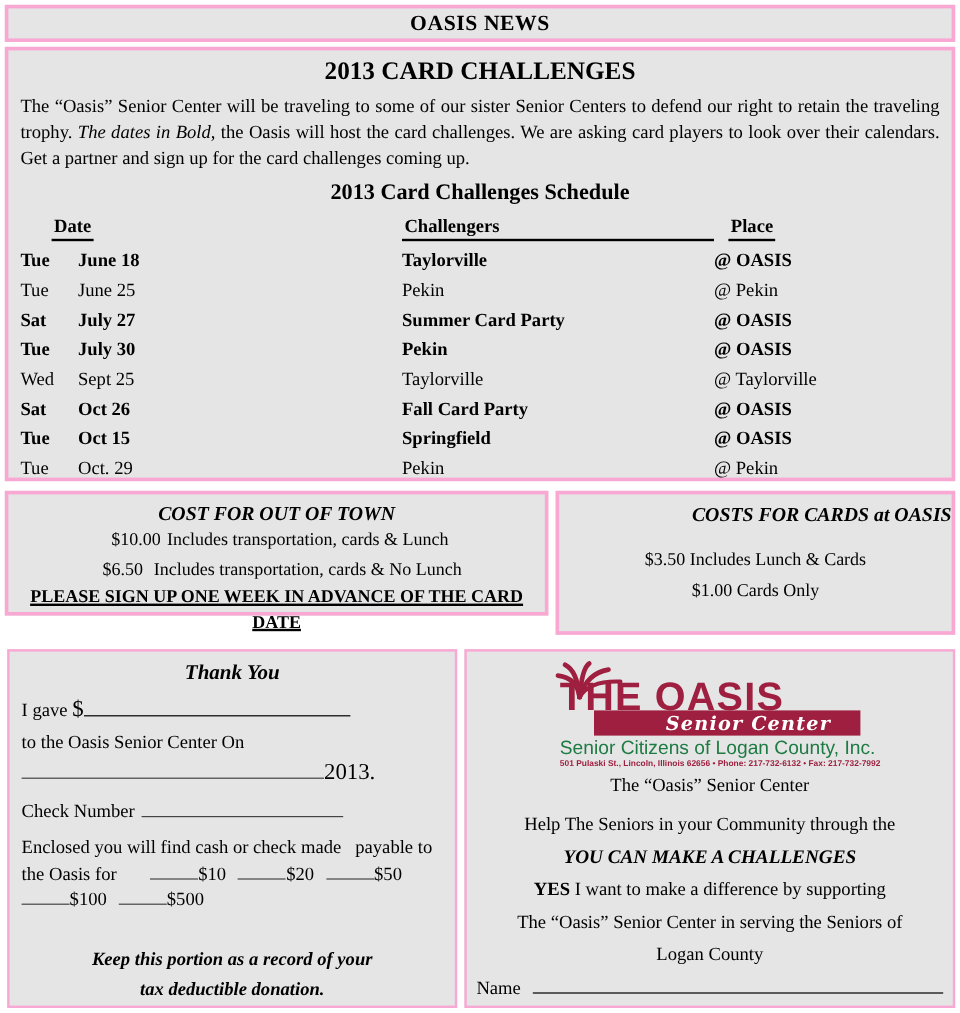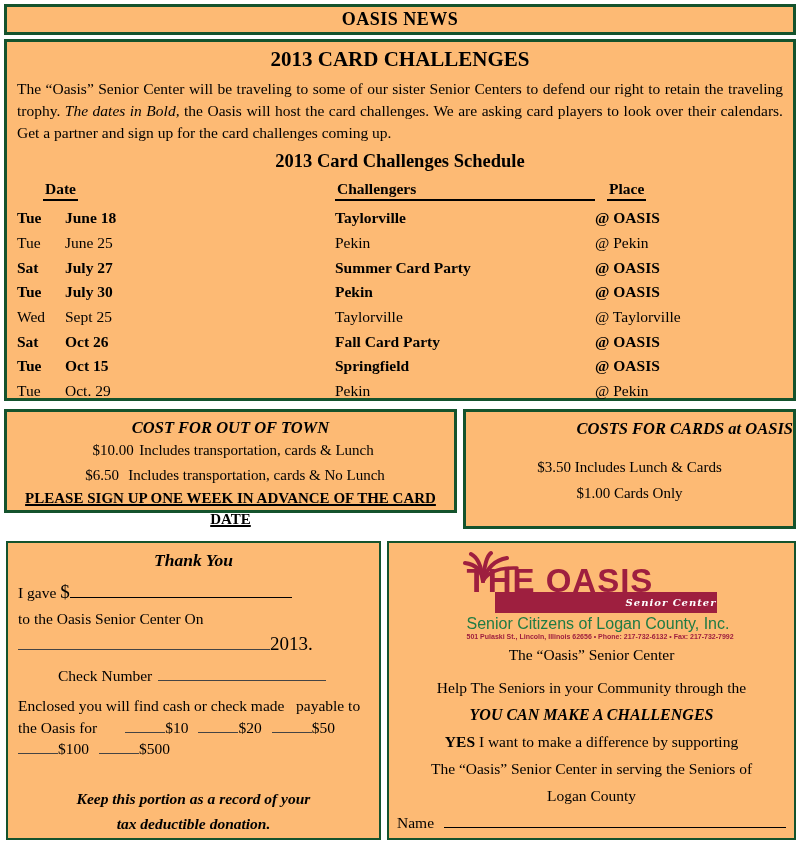--- a/index.html
+++ b/index.html
@@ -1,21 +1,21 @@
 <!DOCTYPE html>
 <html style="--maroon: #9e1f3f; --green: #1f7b44;"><head>
 <meta charset="utf-8">
 <style>
   :root{ --maroon:#9e1f3f; --green:#1f7b44; }
   *{ box-sizing:border-box; margin:0; padding:0; }
   html,body{ background:#fff; }
   body{ font-family:"Liberation Serif", serif; color:#000; }
   #page{ position:relative; width:800px; height:844px; background:#fff; overflow:hidden; }
 
-  .box{ position:absolute; background:#fdba74; border:3px solid #14532d; }
+  .box{ position:absolute; background:#e5e5e5; border:3px solid #f9a8d4; }
 
   
   #box-masthead{ left:4px; top:4px; width:792px; height:31px; }
   #box-masthead .t{ text-align:center; font-weight:bold; font-size:18px; line-height:24px; letter-spacing:.5px; }
 
   
   #box-main{ left:4px; top:39px; width:792px; height:362px; }
   #box-main h1{ margin-top:4px; text-align:center; font-size:21px; line-height:26px; font-weight:bold; }
   #box-main .intro{ margin:6px 10px 0 10px; font-size:15.5px; line-height:22px; text-align:justify; }
   #box-main h2{ margin-top:5px; text-align:center; font-size:18.5px; line-height:24px; font-weight:bold; }
@@ -43,35 +43,35 @@
   #box-thanks{ left:6px; top:541px; width:375px; height:299px; border-width:2px; padding:5px 10px 0 10px; font-size:15.5px; }
   #box-thanks .t{ text-align:center; font-weight:bold; font-style:italic; font-size:17.5px; line-height:25px; }
   .blank{ display:inline-block; border-bottom:1.5px solid #444; height:14px; vertical-align:baseline; }
   #box-thanks .l-gave{ margin-top:8px; }
   #box-thanks .l-gave .dollar{ font-size:19px; }
   #box-thanks .l-gave .blank{ width:222px; border-bottom-color:#000; }
   #box-thanks .l-to{ margin-top:7px; }
   #box-thanks .l-year{ margin-top:5px; }
   #box-thanks .l-year .blank{ width:252px; }
   #box-thanks .l-year .yr{ font-size:19px; }
-  #box-thanks .l-check{ margin-top:12px;margin-left:40px; }
+  #box-thanks .l-check{ margin-top:12px; }
   #box-thanks .l-check .blank{ width:168px; margin-left:6px; }
   #box-thanks .l-encl1{ margin-top:10px; white-space:pre; line-height:21.5px; }
   #box-thanks .l-encl2,#box-thanks .l-encl3{ line-height:21.5px; }
   #box-thanks .l-encl2 .pref{ margin-right:28px; }
   .ab{ white-space:nowrap; margin-right:10px; }
   .ab .blank{ width:40px; }
   #box-thanks .keep{ margin-top:26px; text-align:center; font-weight:bold; font-style:italic; font-size:15.5px; line-height:25px; }
 
   #box-form{ left:387px; top:541px; width:409px; height:299px; border-width:2px; padding:6px 8px 0 8px; font-size:15.5px; }
   .logo{ width:250px; margin:2px auto 0 auto; position:relative; }
   .logo-top{ position:relative; height:48px; padding-top:12px; }
   .logo-top svg{ position:absolute; left:-6px; top:-2px; }
   .logo-text{ font-family:"Liberation Sans", sans-serif; font-weight:bold; font-size:33px; line-height:36px; color:var(--maroon); letter-spacing:1px; white-space:nowrap; }
-  .logo-banner{ margin:-7px 0 0 28px; background:var(--maroon); color:#fff; height:21px; text-align:right; padding-right:0; font-family:"DejaVu Serif", serif; font-style:italic; font-weight:bold; font-size:10px; line-height:21px; letter-spacing:1px; }
+  .logo-banner{ margin:-7px 0 0 28px; background:var(--maroon); color:#fff; height:21px; text-align:right; padding-right:24px; font-family:"DejaVu Serif", serif; font-style:italic; font-weight:bold; font-size:16px; line-height:21px; letter-spacing:1px; }
   .logo-org{ margin-top:2px; text-align:center; font-family:"Liberation Sans", sans-serif; font-size:16px; line-height:17px; color:var(--green); white-space:nowrap; }
   .logo-addr{ text-align:center; font-family:"Liberation Sans", sans-serif; font-weight:bold; font-size:7px; line-height:9px; color:var(--maroon); white-space:nowrap; }
   #box-form .ln{ text-align:center; line-height:27px; }
   #box-form .ln.first{ margin-top:6px; }
   #box-form .slogan{ font-weight:bold; font-style:italic; font-size:16px; }
   #box-form .yes{ font-weight:bold; }
   #box-form .l-name{ display:flex; align-items:baseline; margin-top:5px; }
   #box-form .l-name .blank{ flex:1; margin-left:10px; border-bottom-color:#000; }
 </style>
 </head>

